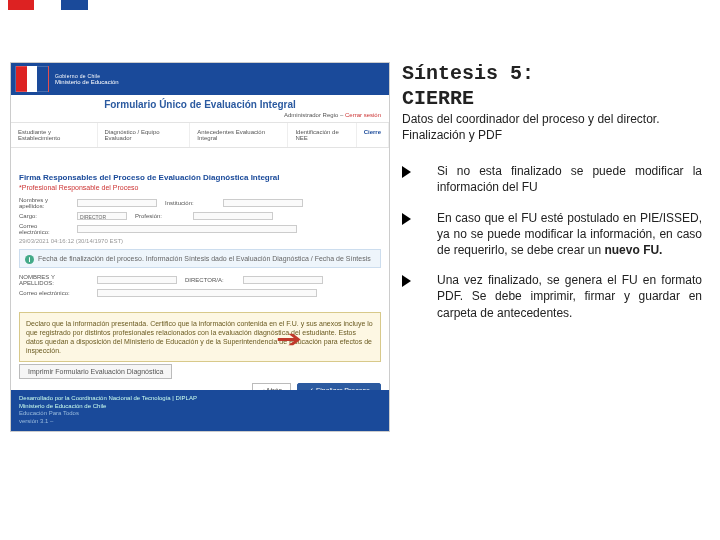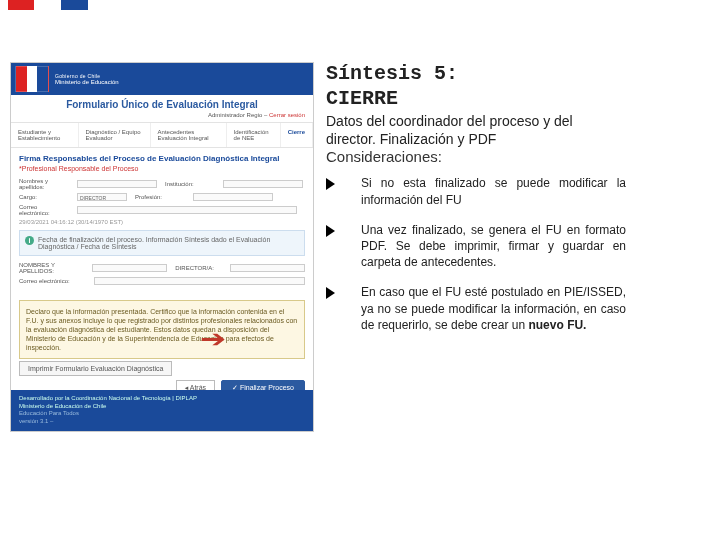--- a/index.html
+++ b/index.html
@@ -1,55 +1,55 @@
 <!DOCTYPE html>
 <html><head>
 <meta charset="utf-8">
 <style>
   * { box-sizing: border-box; margin: 0; padding: 0; }
   body { font-family: Arial, sans-serif; width: 720px; height: 540px; background: #fff; position: relative; }
   .topbar { position: absolute; top: 0; left: 8px; width: 80px; height: 10px; background: linear-gradient(to right, #d22 0%, #d22 33%, #fff 33%, #fff 66%, #1a4a9a 66%); }
   .layout { display: flex; padding: 62px 16px 10px 10px; gap: 12px; }
-  .left  { width: 304px; }
+  .left  { width: 380px; }
   .right { width: 300px; }
 
   
   .shot { border: 1px solid #ccc; background: #fff; height: 370px; position: relative; font-size: 7px; color: #666; }
   .shot .govhead { background: #1a4a9a; color:#fff; height:32px; display:flex; align-items:center; }
   .shot .govhead .flag { width:34px; height:26px; margin:0 6px 0 4px; background: linear-gradient(to right,#d22 0 33%,#fff 33% 66%,#1a4a9a 66%); border:1px solid #fff3;}
   .shot .govhead .gtxt .a{font-size:5px;letter-spacing:.3px;}
   .shot .govhead .gtxt .b{font-size:6px;}
   .shot .title   { text-align:center; font-size:10px; color:#2b5aa0; padding:4px 0 2px; font-weight:bold;}
   .shot .adm     { text-align:right; font-size:6px; padding:0 8px 4px; color:#555;}
   .shot .adm b   { color:#c33; font-weight:normal;}
   .shot .tabs    { display:flex; border-top:1px solid #e3e3e3; border-bottom:1px solid #e3e3e3; font-size:6px;}
   .shot .tabs span{ padding:6px 7px; color:#555; border-right:1px solid #eee;}
   .shot .tabs .act{ color:#1a4a9a; font-weight:bold;}
-  .shot .sec     { padding:6px 8px;}
+  .shot .sec     { padding:6px 8px;margin-top:19px;}
   .shot .h1      { font-size:8px; color:#1a4a9a; font-weight:bold; margin-bottom:2px;}
   .shot .h2      { font-size:7px; color:#c33; margin-bottom:6px;}
   .shot .row     { display:flex; gap:8px; margin-bottom:3px; align-items:center;}
   .shot .lbl     { width:50px; font-size:6px; color:#555;}
   .shot .fld     { height:8px; border:1px solid #ccc; background:#fafafa; width:80px;}
   .shot .stamp   { font-size:6px; color:#999; margin:3px 0 5px;}
   .shot .info    { border:1px solid #cde; background:#eef5fb; padding:5px 5px 5px 18px; position:relative; margin-bottom:6px;}
   .shot .info:before{content:"i"; position:absolute; left:5px; top:5px; width:9px;height:9px;border-radius:50%; background:#4a8; color:#fff; text-align:center; font-size:7px; line-height:9px; font-weight:bold;}
   .shot .note    { border:1px solid #d8c98a; background:#fdf7e3; color:#6a5a20; padding:6px; line-height:1.3;}
   .shot .swrap   { padding:6px 8px;}
   .shot .btns    { display:flex; gap:6px; justify-content:flex-end; margin:8px;}
   .shot .btn-o   { border:1px solid #bbb; padding:3px 8px; font-size:7px; color:#555; background:#fff;}
   .shot .btn-b   { border:1px solid #2b5aa0; background:#2b5aa0; color:#fff; padding:3px 10px; font-size:7px; border-radius:2px;}
   .shot .arrow   { position:absolute; right:90px; bottom:78px; color:#c0392b; font-size:24px; transform:scaleX(1.3);}
   .shot .foot    { position:absolute; bottom:0; left:0; right:0; background:#1a4a9a; color:#cfe; font-size:6px; padding:5px 8px; line-height:1.3;}
   .shot .foot .y { color:#9bd;}
   .shot .cnt     { color:#888; font-size:6px; padding:2px 8px 0; }
 
   
   .right h2 { font-family: "Courier New", monospace; font-weight:bold; font-size:20px; color:#222; line-height:1.15; margin-bottom:2px;}
-  .right .sub { font-size:14px; color:#222; line-height:1.3; margin-bottom:0;}
+  .right .sub { font-size:12px; color:#222; line-height:1.3; margin-bottom:20px;}
   .right h3 { font-size:15px; color:#333; margin-bottom:10px; font-weight:normal;}
   .right ul { list-style:none; }
   .right li { display:flex; gap:26px; margin-bottom:14px; font-size:12px; line-height:1.35; color:#222; text-align:justify;}
   .right li .tri { width:0;height:0; border-top:6px solid transparent; border-bottom:6px solid transparent; border-left:9px solid #000; margin-top:3px; flex:none;}
   .right li b { font-weight:bold;}
 </style>
 </head>
 <body>
 
 <div class="topbar"></div>
@@ -128,29 +128,28 @@
         <div class="y">Educación Para Todos</div>
         <div class="y">versión 3.1 –</div>
       </div>
     </div>
   </div>
 
   <div class="right">
     <h2>Síntesis 5:</h2>
     <h2>CIERRE</h2>
     <div class="sub">Datos del coordinador del proceso y del director. Finalización y PDF</div>
-    <h3>Consideraciones:</h3>
     <ul>
       <li>
           <span class="tri"></span>
           <span>Si no esta finalizado se puede modificar la información del FU</span>
         </li>
       <li>
           <span class="tri"></span>
-          <span>Una vez finalizado, se genera el FU en formato PDF. Se debe imprimir, firmar y guardar en carpeta de antecedentes.</span>
+          <span><span>En caso que el FU esté postulado en PIE/ISSED, ya no se puede modificar la información, en caso de requerirlo, se debe crear un</span> <b>nuevo FU.</b></span>
         </li>
       <li>
           <span class="tri"></span>
-          <span><span>En caso que el FU esté postulado en PIE/ISSED, ya no se puede modificar la información, en caso de requerirlo, se debe crear un</span> <b>nuevo FU.</b></span>
+          <span>Una vez finalizado, se genera el FU en formato PDF. Se debe imprimir, firmar y guardar en carpeta de antecedentes.</span>
         </li>
     </ul>
   </div>
 </div>
 
 </body></html>

